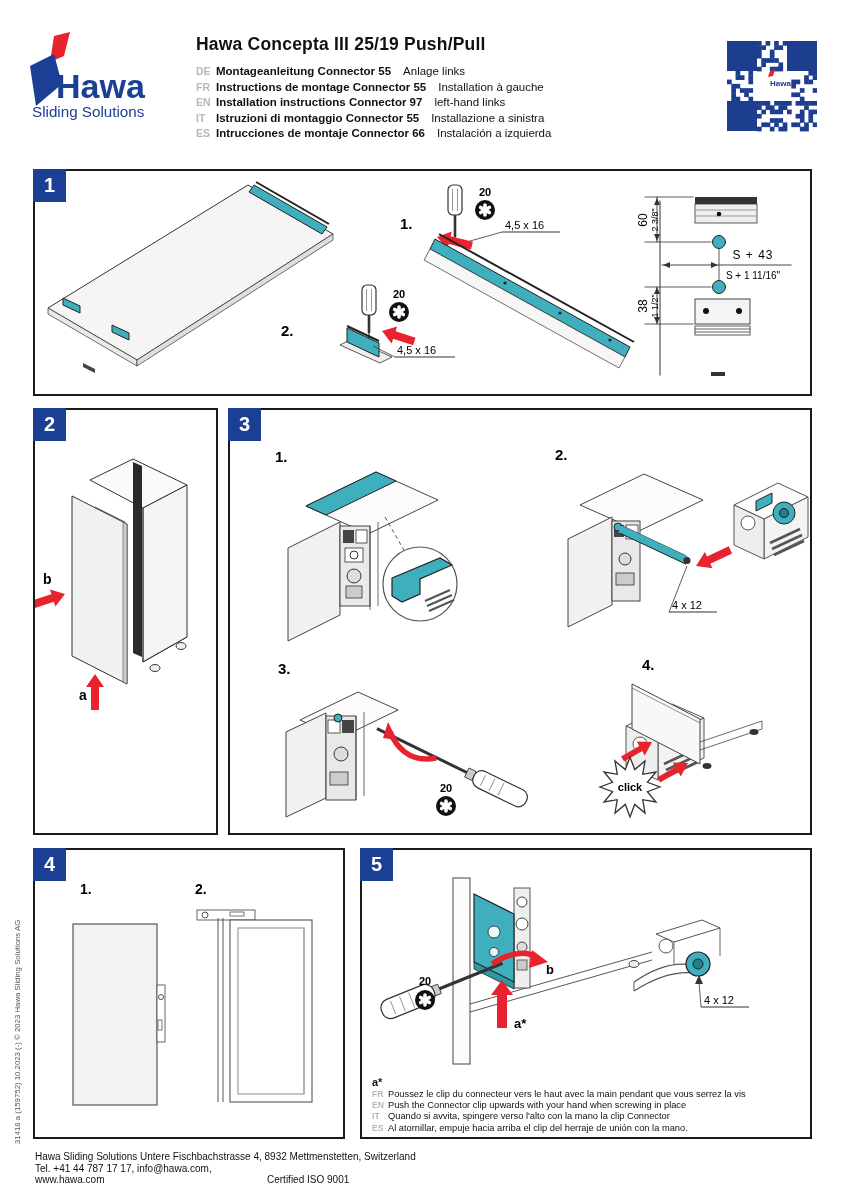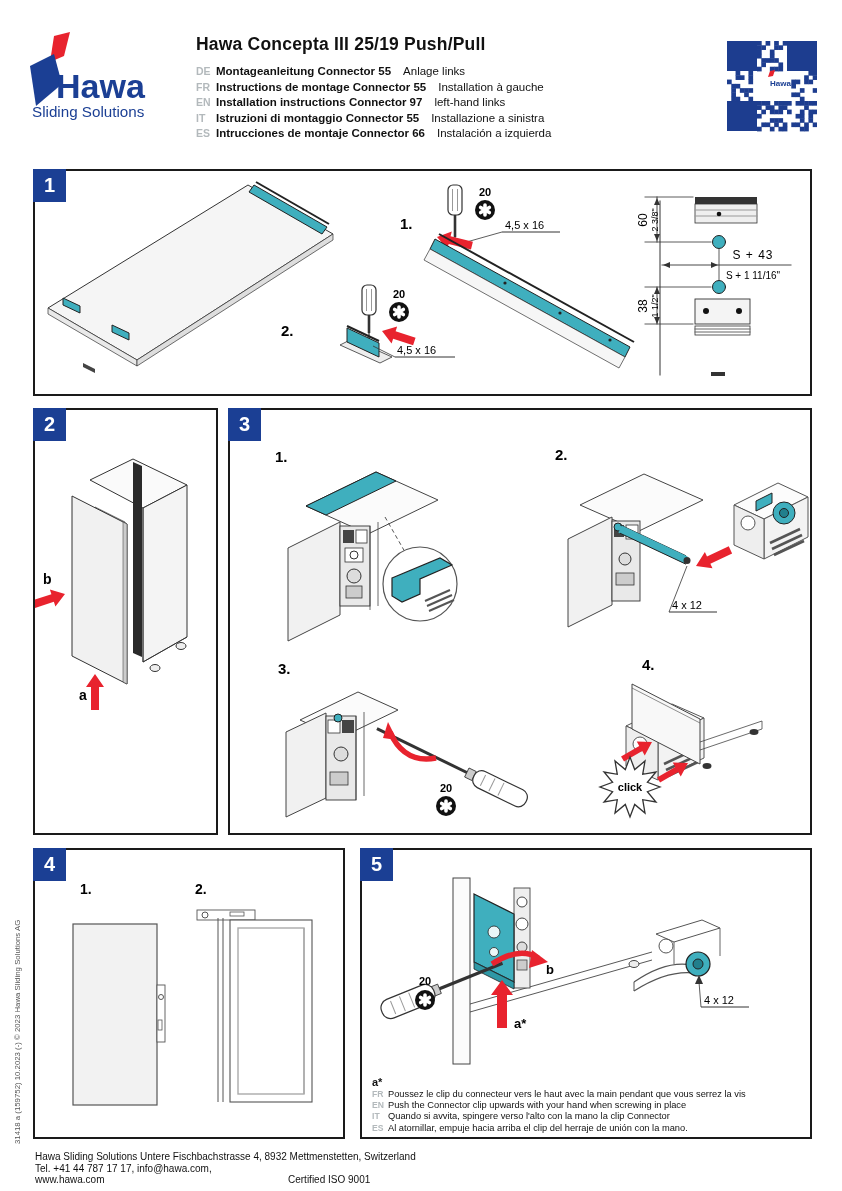--- a/index.html
+++ b/index.html
@@ -15,21 +15,21 @@
   .lang-row{font-size:11.5px;line-height:15.5px;white-space:nowrap}
   .lang-code{display:inline-block;width:20px;color:#b3b9bc;font-weight:bold;font-size:10.5px}
   .lang-bold{font-weight:bold}
   .lang-rest{margin-left:12px}
   .tagline{color:#1B3F94}
   .note-block{position:absolute;left:10px;top:226px;width:432px}
   .note-title{font-size:11px;font-weight:bold;margin-bottom:1px}
   .note-row{font-size:9.3px;line-height:11.2px;white-space:nowrap}
   .note-code{display:inline-block;width:16px;color:#b3b9bc;font-weight:bold;font-size:8.6px}
   .footer{position:absolute;left:35px;top:1151px;font-size:10px;line-height:11.5px}
-  .footer .cert{display:inline-block;margin-left:41px}
+  .footer .cert{display:inline-block;margin-left:20px}
   .contact{display:inline-block;width:212px}
   .side-note{position:absolute;left:13px;top:1144px;transform:rotate(-90deg);transform-origin:0 0;
              font-size:7.8px;color:#555;white-space:nowrap}
 </style>
 </head>
 <body>
 
 <svg class="abs" style="left:28px;top:32px" width="162" height="92" viewBox="0 0 162 92">
   <polygon points="22,30 26,4 42,0 36,24" fill="#E8232E"></polygon>
   <polygon points="2,34 26,22 34,52 8,74" fill="#1B3F94"></polygon>

